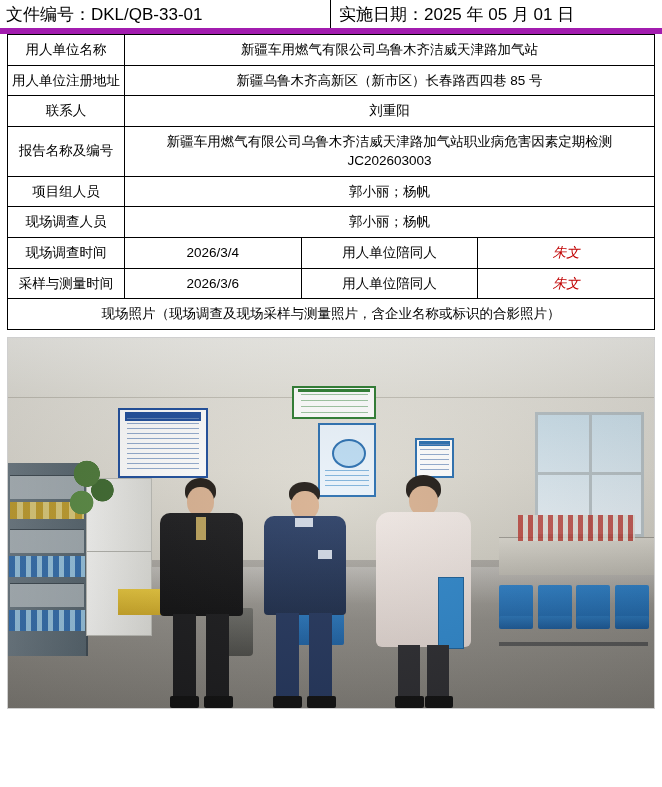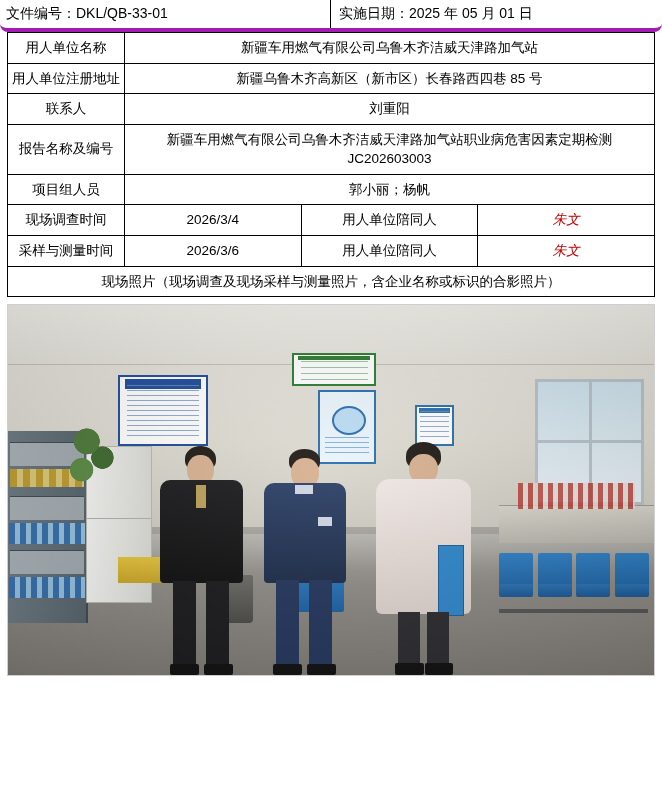--- a/index.html
+++ b/index.html
@@ -17,23 +17,22 @@
   .page {
     position: relative;
     width: 662px;
     height: 787px;
     box-sizing: border-box;
   }
   
   .header-row {
     display: flex;
     height: 28px;
-    border-bottom: 4px solid #a21caf;
-    font-size: 14px;
-    border-radius: 8px;
+    border-bottom: 6px solid #a21caf;
+    font-size: 17px;
   }
   .header-cell {
     display: flex;
     align-items: center;
     box-sizing: border-box;
   }
   .header-left {
     flex: 0 0 50%;
     padding-left: 6px;
     border-right: 1px solid #000;
@@ -387,20 +386,24 @@
       </tr>
       <tr>
         <td class="lbl">报告名称及编号</td>
         <td class="val two-line" colspan="3">
           <div>新疆车用燃气有限公司乌鲁木齐洁威天津路加气站职业病危害因素定期检测</div>
           <div>JC202603003</div>
         </td>
       </tr>
       <tr>
         <td class="lbl">项目组人员</td>
+        <td class="val" colspan="3">郭小丽；杨帆</td>
+      </tr>
+      <tr>
+        <td class="lbl">现场调查人员</td>
         <td class="val" colspan="3">郭小丽；杨帆</td>
       </tr>
       <tr>
         <td class="lbl">现场调查时间</td>
         <td class="small-val">2026/3/4</td>
         <td class="mid-lbl">用人单位陪同人</td>
         <td class="mid-val red">朱文</td>
       </tr>
       <tr>
         <td class="lbl">采样与测量时间</td>

